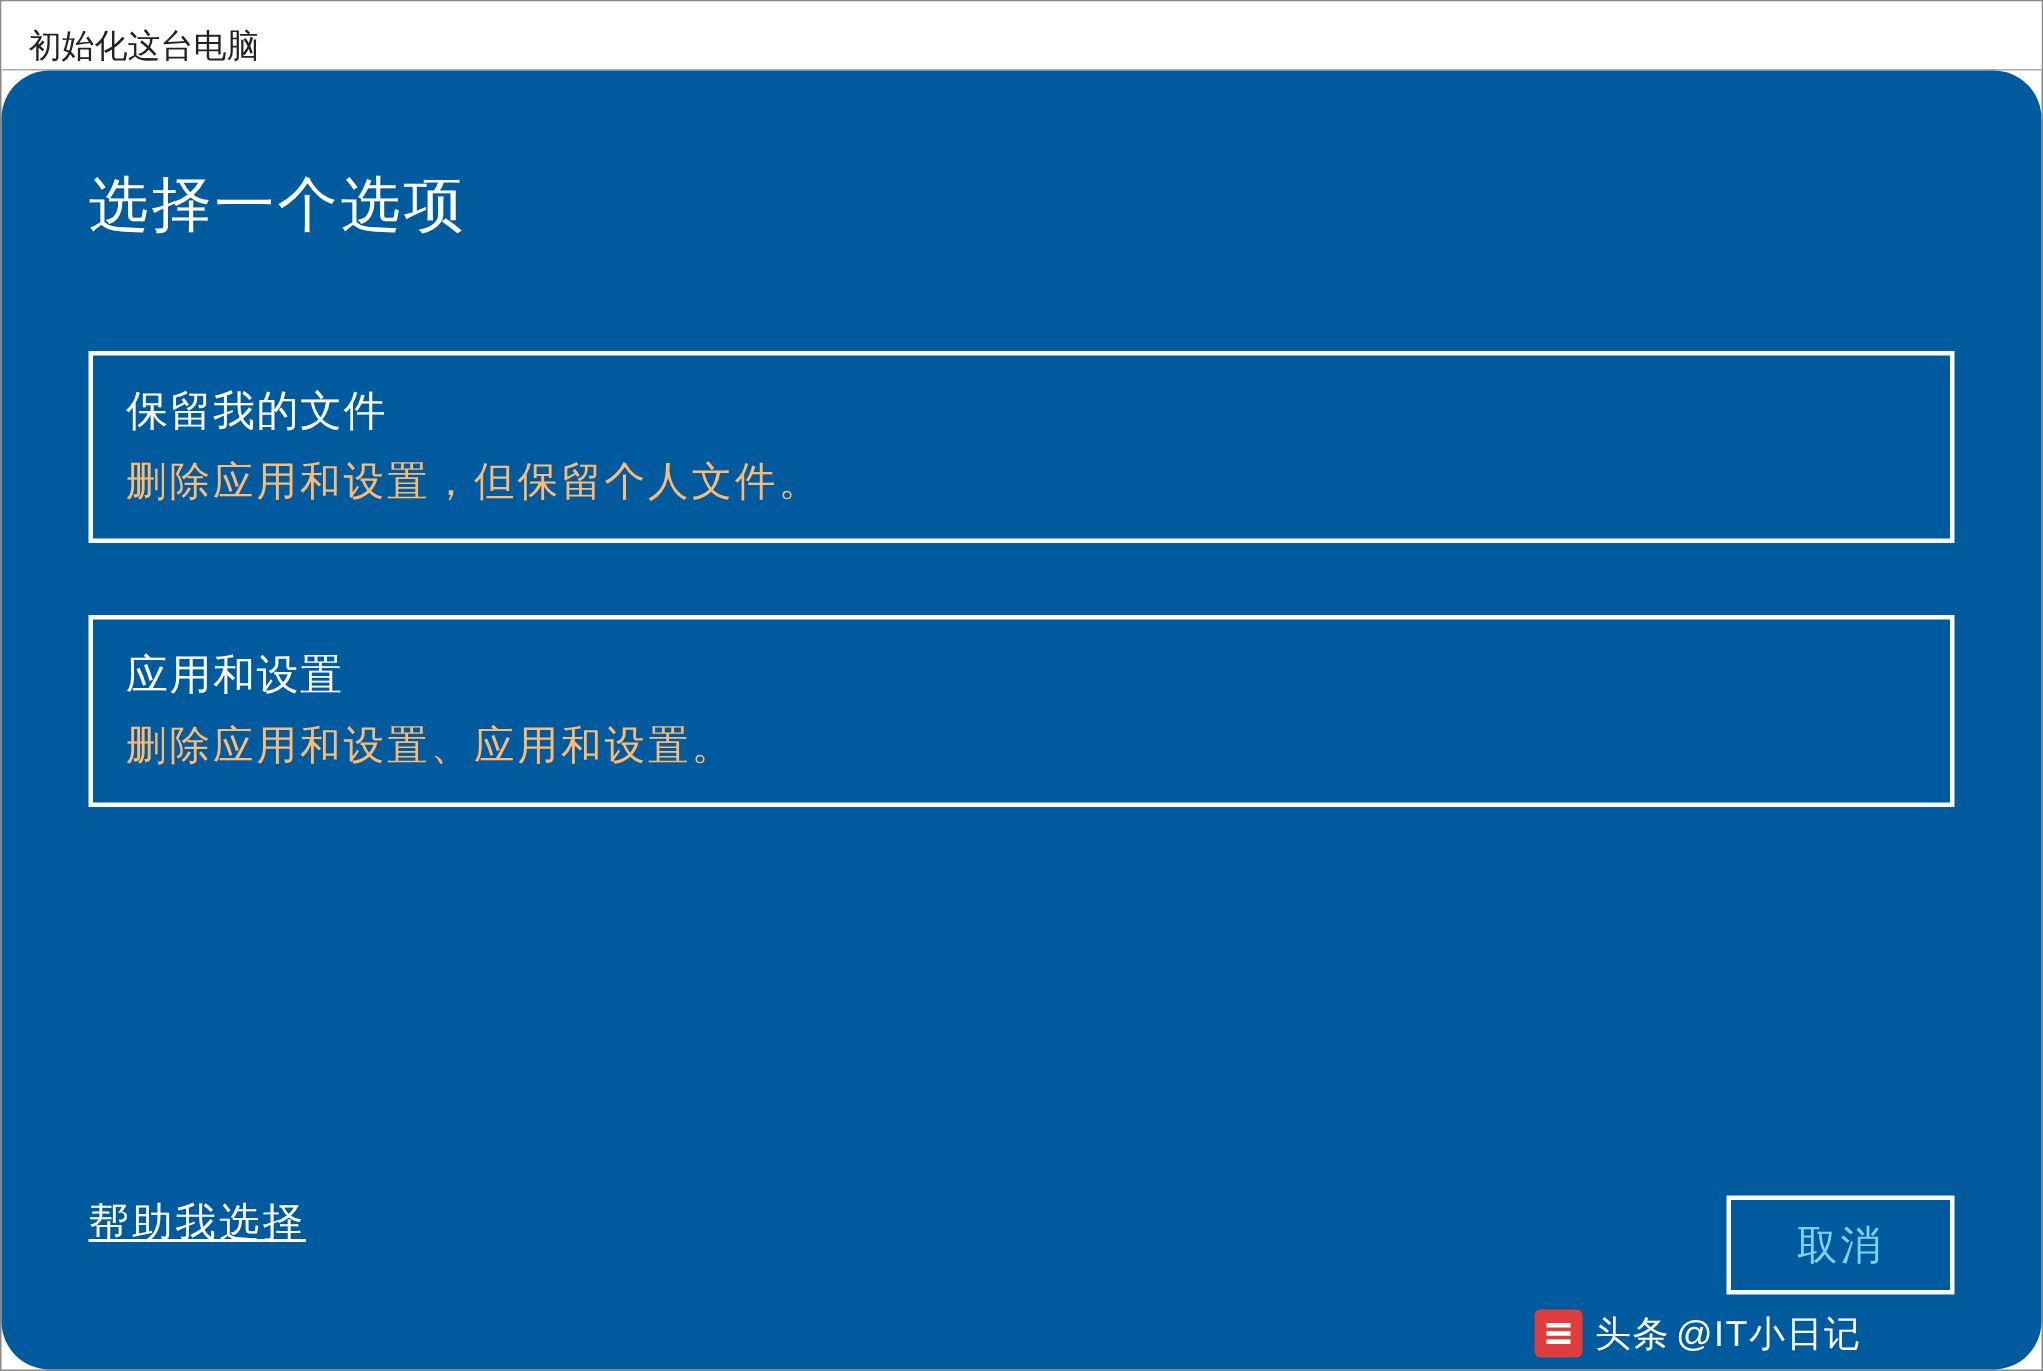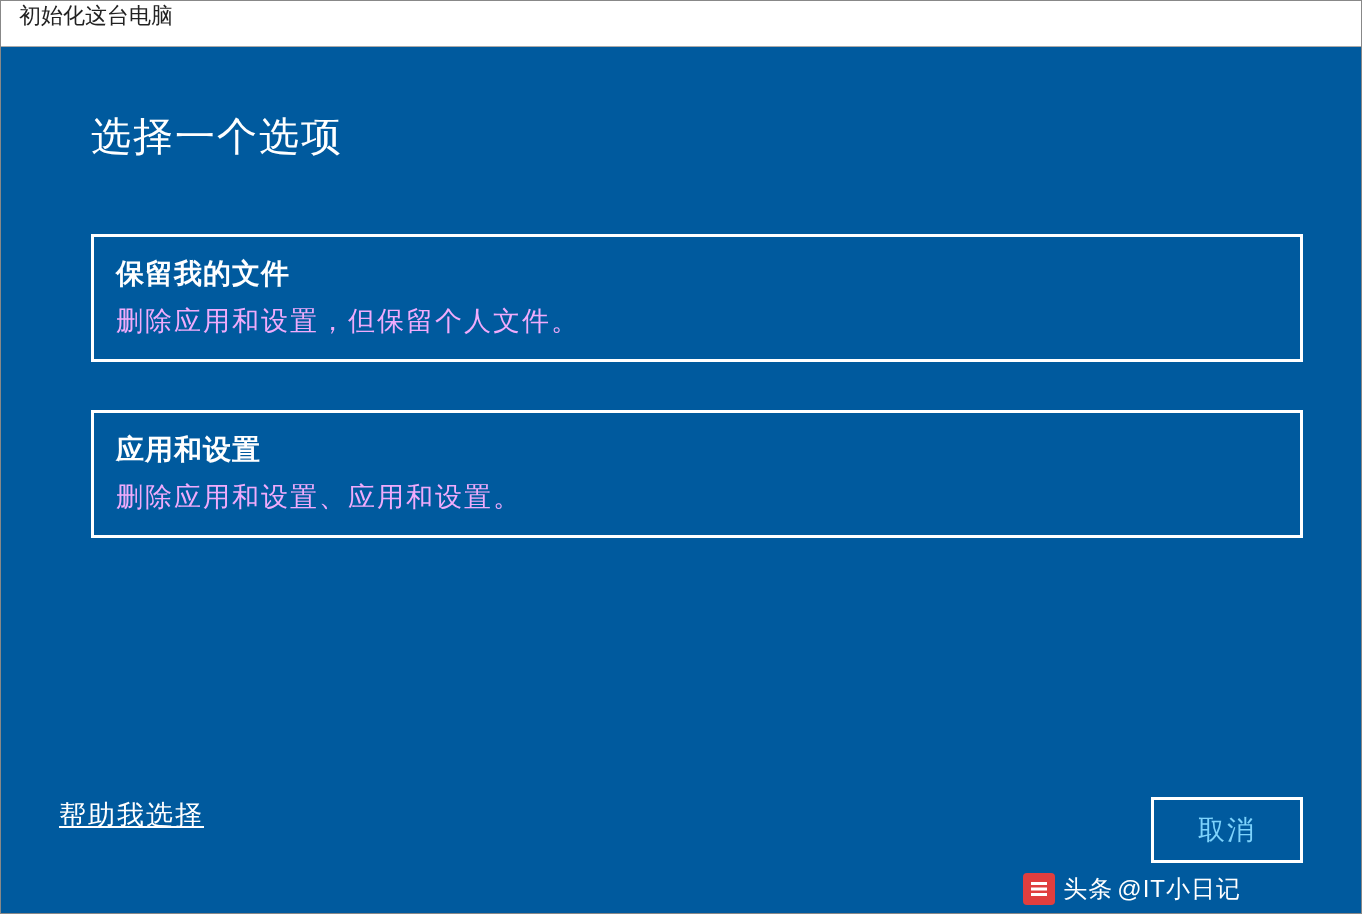--- a/index.html
+++ b/index.html
@@ -19,53 +19,54 @@
       height: 100%;
       border: 1px solid #888;
       display: flex;
       flex-direction: column;
     }
     .titlebar {
       height: 46px;
       background: #ffffff;
       border-bottom: 1px solid #aaa;
       display: flex;
-      align-items: flex-start;
+      align-items: flex-end;
       padding-left: 18px;
       font-size: 22px;
       color: #222;
     }
     .content-area {
       flex: 1;
       background: #005A9E;
       position: relative;
-      padding: 62px 58px 0 90px;
+      padding: 62px 58px 0 58px;
+      border-radius: 32px;
     }
     .page-title {
       color: #ffffff;
       font-size: 40px;
       font-weight: 400;
       margin-bottom: 70px;
       letter-spacing: 2px;
     }
     .option-box {
       border: 3px solid #ffffff;
       padding: 18px 22px 20px 22px;
       margin-bottom: 48px;
       cursor: pointer;
     }
     .option-title {
       color: #ffffff;
       font-size: 28px;
-      font-weight: 700;
+      font-weight: 400;
       margin-bottom: 10px;
       letter-spacing: 1px;
     }
     .option-desc {
-      color: #f0abfc;
+      color: #fdba74;
       font-size: 27px;
       font-weight: 400;
       letter-spacing: 2px;
     }
     .footer {
       position: absolute;
       bottom: 50px;
       left: 58px;
       right: 58px;
       display: flex;

